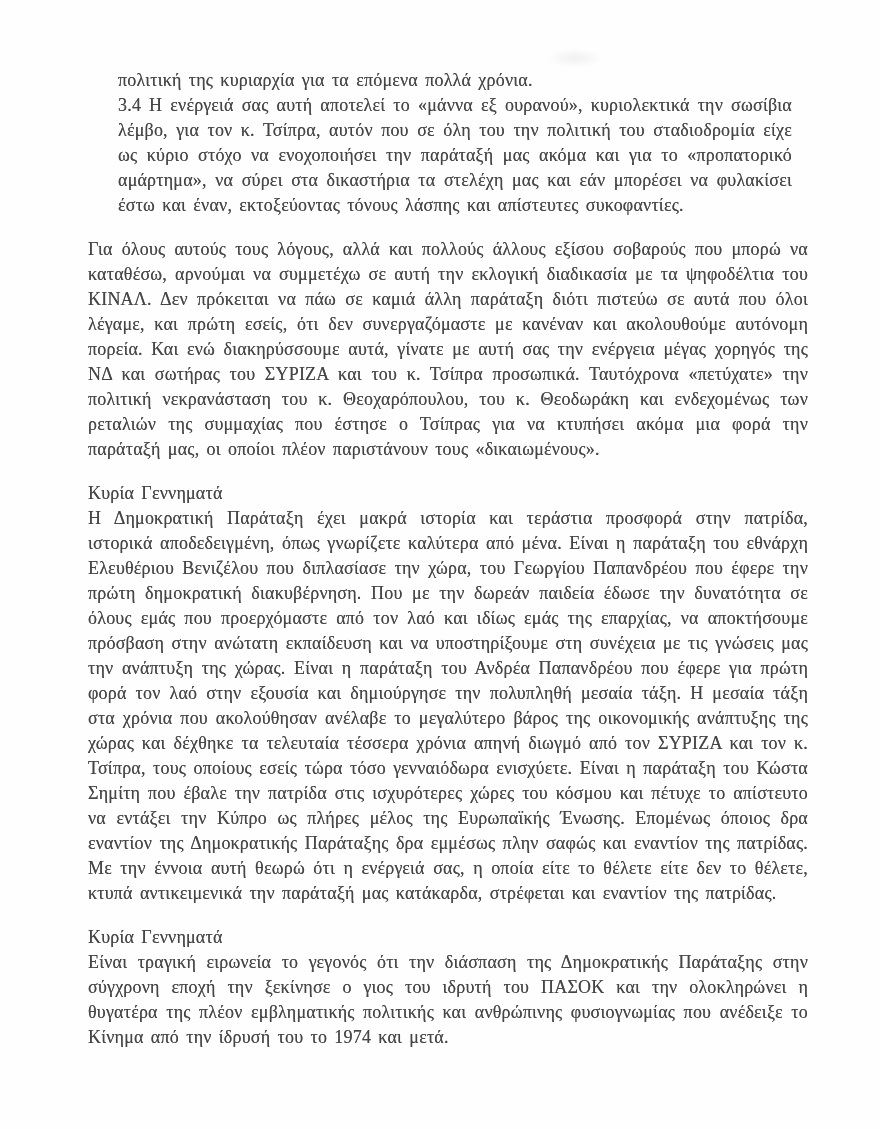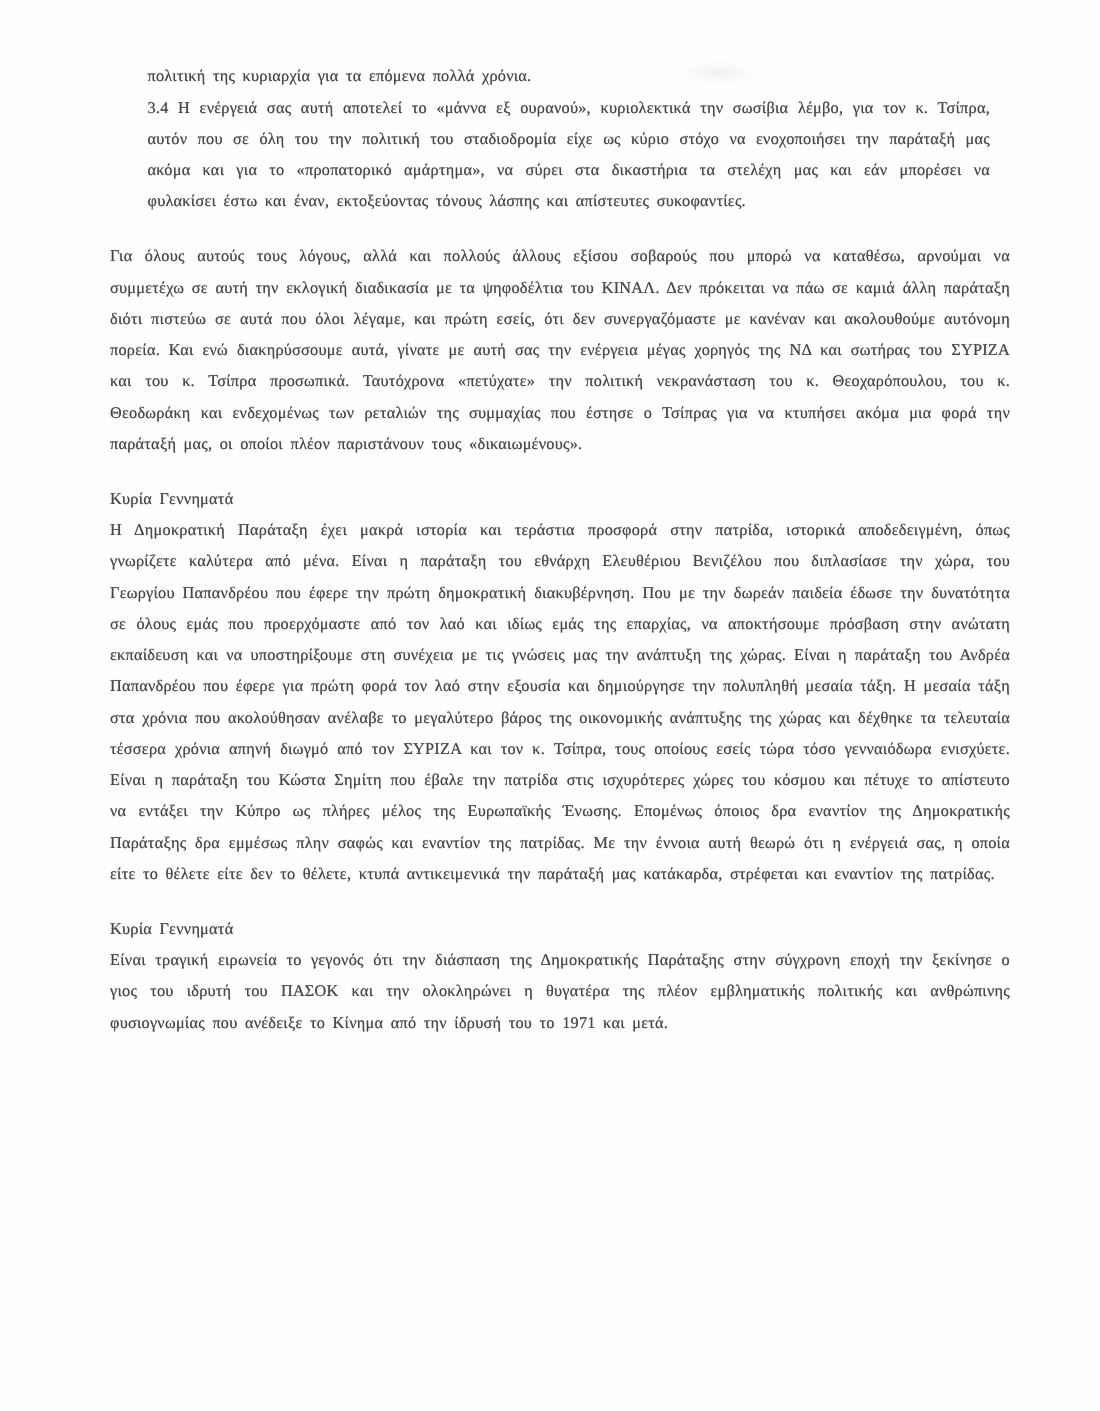--- a/index.html
+++ b/index.html
@@ -10,26 +10,26 @@
   body {
     width: 880px;
     height: 1129px;
     overflow: hidden;
     position: relative;
   }
   .page {
     box-sizing: border-box;
     width: 880px;
     height: 1129px;
-    padding: 48px 72px 20px 88px;
+    padding: 68px 72px 20px 88px;
     background: #fefefe;
     
     background-image: radial-gradient(ellipse 40px 14px at 575px 58px, rgba(180,180,180,0.18), rgba(255,255,255,0) 70%);
     font-family: "Liberation Serif", "DejaVu Serif", serif;
-    font-size: 13px;
+    font-size: 18px;
     line-height: 25px;
     color: #464646;
     text-shadow: 0 0 0.6px rgba(80,80,80,0.75);
     letter-spacing: 0.2px;
     word-spacing: 2.5px;
   }
   .para {
     margin: 0;
   }
   .just {
@@ -58,16 +58,16 @@
   </div>
 
   <p class="para just gap">Για όλους αυτούς τους λόγους, αλλά και πολλούς άλλους εξίσου σοβαρούς που μπορώ να καταθέσω, αρνούμαι να συμμετέχω σε αυτή την εκλογική διαδικασία με τα ψηφοδέλτια του ΚΙΝΑΛ. Δεν πρόκειται να πάω σε καμιά άλλη παράταξη διότι πιστεύω σε αυτά που όλοι λέγαμε, και πρώτη εσείς, ότι δεν συνεργαζόμαστε με κανέναν και ακολουθούμε αυτόνομη πορεία. Και ενώ διακηρύσσουμε αυτά, γίνατε με αυτή σας την ενέργεια μέγας χορηγός της ΝΔ και σωτήρας του ΣΥΡΙΖΑ και του κ. Τσίπρα προσωπικά. Ταυτόχρονα «πετύχατε» την πολιτική νεκρανάσταση του κ. Θεοχαρόπουλου, του κ. Θεοδωράκη και ενδεχομένως των ρεταλιών της συμμαχίας που έστησε ο Τσίπρας για να κτυπήσει ακόμα μια φορά την παράταξή μας, οι οποίοι πλέον παριστάνουν τους «δικαιωμένους».</p>
 
   <p class="para gap">Κυρία Γεννηματά</p>
 
   <p class="para just">Η Δημοκρατική Παράταξη έχει μακρά ιστορία και τεράστια προσφορά στην πατρίδα, ιστορικά αποδεδειγμένη, όπως γνωρίζετε καλύτερα από μένα. Είναι η παράταξη του εθνάρχη Ελευθέριου Βενιζέλου που διπλασίασε την χώρα, του Γεωργίου Παπανδρέου που έφερε την πρώτη δημοκρατική διακυβέρνηση. Που με την δωρεάν παιδεία έδωσε την δυνατότητα σε όλους εμάς που προερχόμαστε από τον λαό και ιδίως εμάς της επαρχίας, να αποκτήσουμε πρόσβαση στην ανώτατη εκπαίδευση και να υποστηρίξουμε στη συνέχεια με τις γνώσεις μας την ανάπτυξη της χώρας. Είναι η παράταξη του Ανδρέα Παπανδρέου που έφερε για πρώτη φορά τον λαό στην εξουσία και δημιούργησε την πολυπληθή μεσαία τάξη. Η μεσαία τάξη στα χρόνια που ακολούθησαν ανέλαβε το μεγαλύτερο βάρος της οικονομικής ανάπτυξης της χώρας και δέχθηκε τα τελευταία τέσσερα χρόνια απηνή διωγμό από τον ΣΥΡΙΖΑ και τον κ. Τσίπρα, τους οποίους εσείς τώρα τόσο γενναιόδωρα ενισχύετε. Είναι η παράταξη του Κώστα Σημίτη που έβαλε την πατρίδα στις ισχυρότερες χώρες του κόσμου και πέτυχε το απίστευτο να εντάξει την Κύπρο ως πλήρες μέλος της Ευρωπαϊκής Ένωσης. Επομένως όποιος δρα εναντίον της Δημοκρατικής Παράταξης δρα εμμέσως πλην σαφώς και εναντίον της πατρίδας. Με την έννοια αυτή θεωρώ ότι η ενέργειά σας, η οποία είτε το θέλετε είτε δεν το θέλετε, κτυπά αντικειμενικά την παράταξή μας κατάκαρδα, στρέφεται και εναντίον της πατρίδας.</p>
 
   <p class="para gap">Κυρία Γεννηματά</p>
 
-  <p class="para just">Είναι τραγική ειρωνεία το γεγονός ότι την διάσπαση της Δημοκρατικής Παράταξης στην σύγχρονη εποχή την ξεκίνησε ο γιος του ιδρυτή του ΠΑΣΟΚ και την ολοκληρώνει η θυγατέρα της πλέον εμβληματικής πολιτικής και ανθρώπινης φυσιογνωμίας που ανέδειξε το Κίνημα από την ίδρυσή του το 1971 και μετά.</p>
+  <p class="para just">Είναι τραγική ειρωνεία το γεγονός ότι την διάσπαση της Δημοκρατικής Παράταξης στην σύγχρονη εποχή την ξεκίνησε ο γιος του ιδρυτή του ΠΑΣΟΚ και την ολοκληρώνει η θυγατέρα της πλέον εμβληματικής πολιτικής και ανθρώπινης φυσιογνωμίας που ανέδειξε το Κίνημα από την ίδρυσή του το 1974 και μετά.</p>
 
 
 </div>
 
 </body></html>

